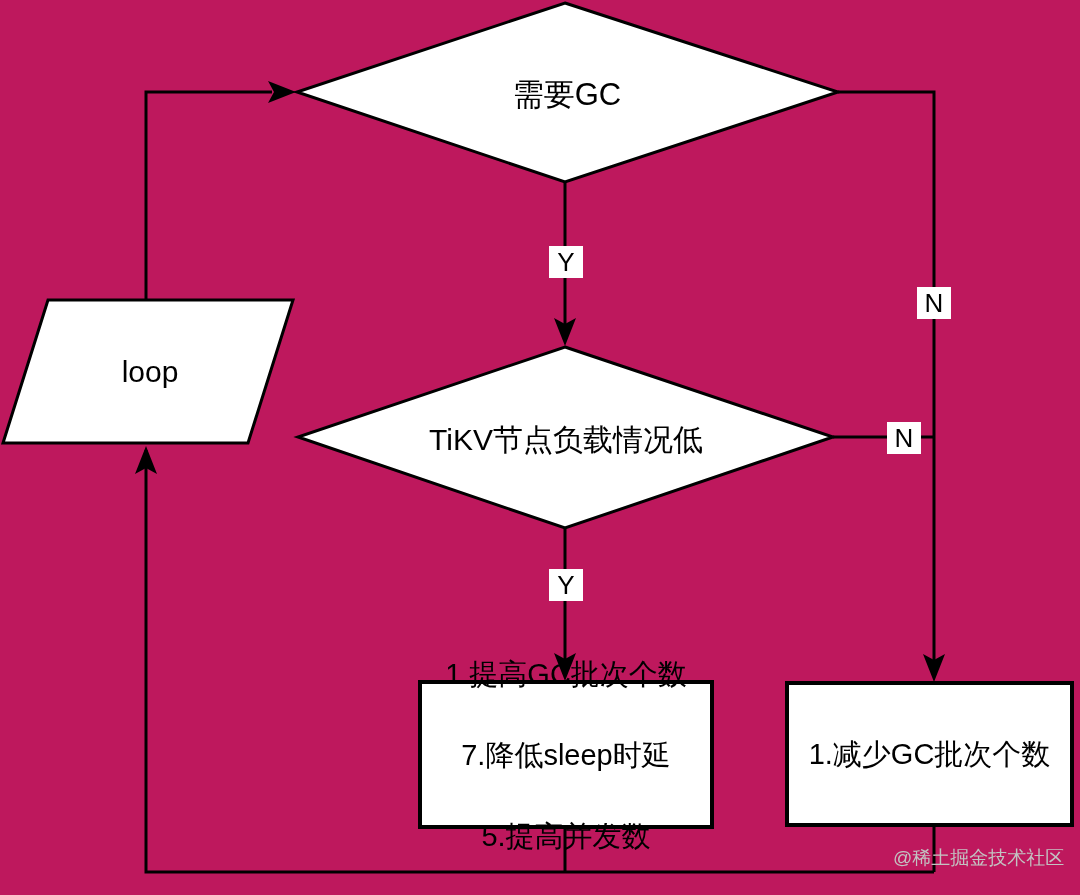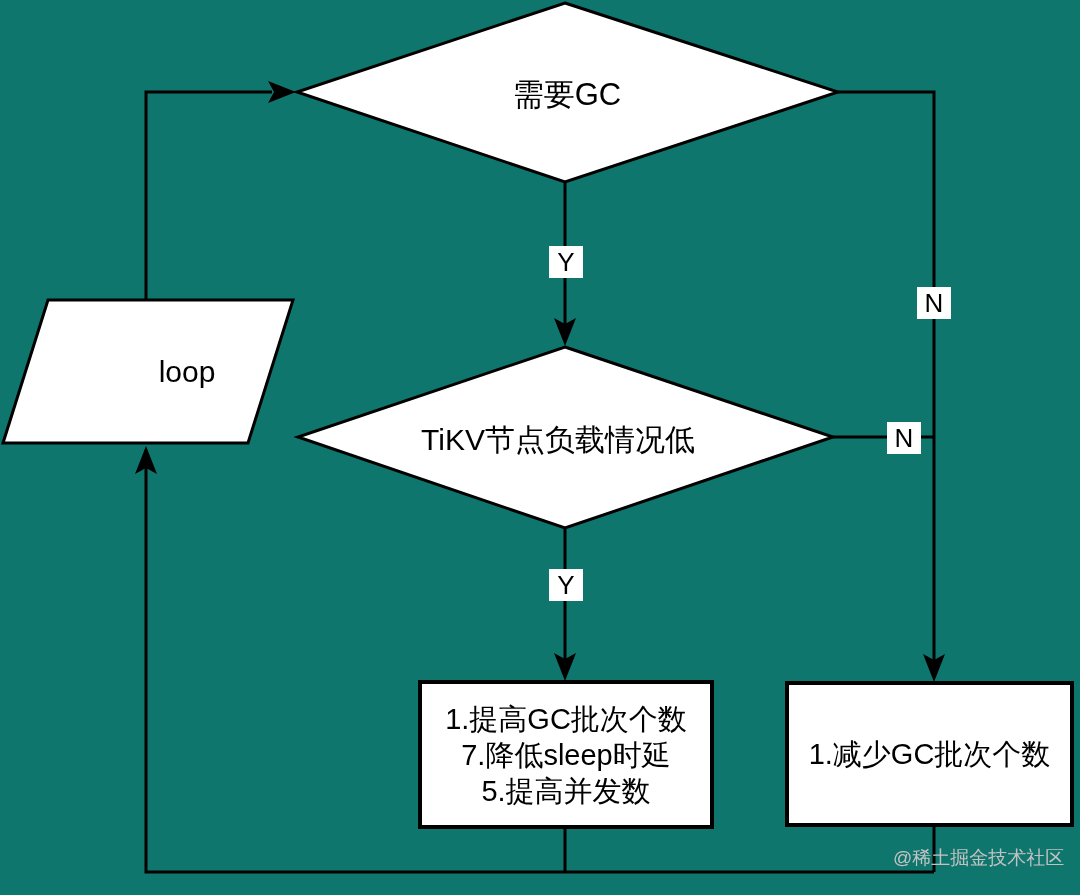--- a/index.html
+++ b/index.html
@@ -5,21 +5,21 @@
   html, body {
     margin: 0;
     padding: 0;
     background: #ffffff;
     font-family: "Liberation Sans", "DejaVu Sans", sans-serif;
   }
   #canvas {
     position: relative;
     width: 1080px;
     height: 895px;
-    background: #0f766e;
+    background: #be185d;
     overflow: hidden;
   }
   #diagram-svg {
     position: absolute;
     left: 0;
     top: 0;
   }
   .node-label {
     position: absolute;
     color: #000000;
@@ -94,25 +94,25 @@
     <polygon points="565,347 833,437 565,528 298,437" fill="#ffffff" stroke="#000000" stroke-width="3"></polygon>
 
     <polygon points="48,300 293,300 248,443 3,443" fill="#ffffff" stroke="#000000" stroke-width="3"></polygon>
 
     <rect x="420" y="682" width="292" height="145" fill="#ffffff" stroke="#000000" stroke-width="4"></rect>
     <rect x="787" y="683" width="285" height="142" fill="#ffffff" stroke="#000000" stroke-width="4"></rect>
   </svg>
 
   <div class="node-label diamond-label" style="left:417px; top:74px; width:300px;">需要GC</div>
 
-  <div class="node-label diamond-label" style="left:358px; top:420px; width:400px; font-size:30px;">TiKV节点负载情况低</div>
+  <div class="node-label diamond-label" style="left:366px; top:420px; width:400px; font-size:30px;">TiKV节点负载情况低</div>
 
-  <div class="node-label" style="left:25px; top:355px; width:250px; font-size:30px;padding-left:37px;">loop</div>
+  <div class="node-label" style="left:25px; top:355px; width:250px; font-size:30px;">loop</div>
 
-  <div class="box-text" style="left:420px; top:682px; width:292px; height:145px;">
+  <div class="box-text" style="left:420px; top:682px; width:292px; height:145px;gap:45px;">
     <div>1.提高GC批次个数</div>
     <div>7.降低sleep时延</div>
     <div>5.提高并发数</div>
   </div>
 
   <div class="box-text" style="left:787px; top:683px; width:285px; height:142px;">
     <div>1.减少GC批次个数</div>
   </div>
 
   <div class="edge-label" style="left:549px; top:246px;">Y</div>

